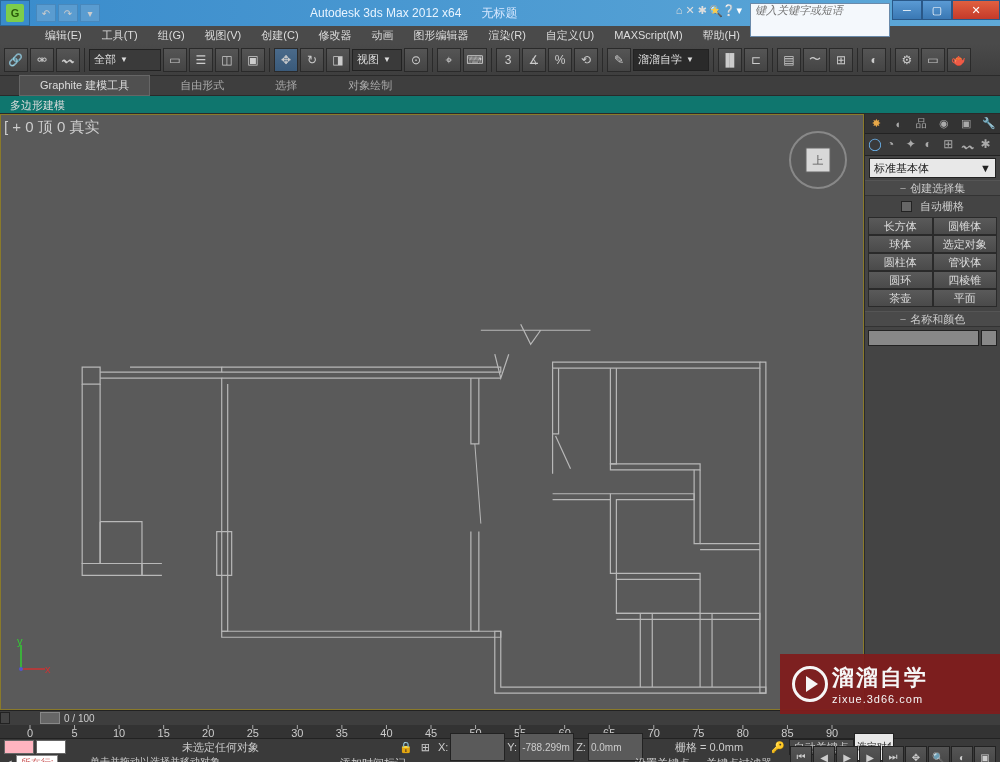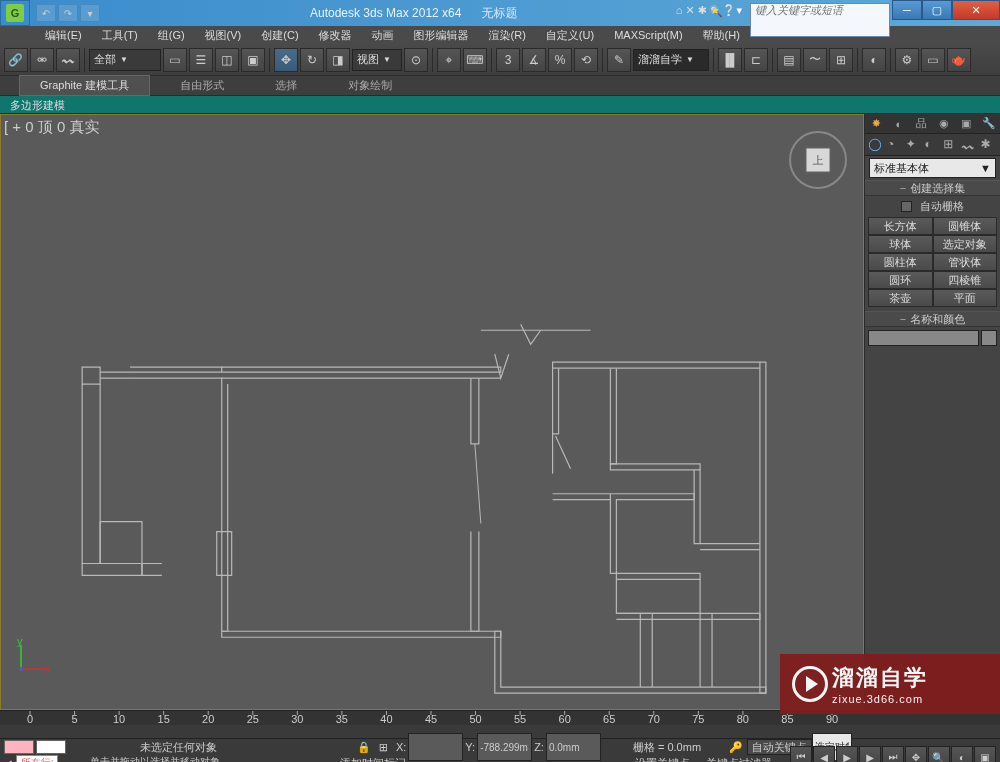--- a/index.html
+++ b/index.html
@@ -80,21 +80,21 @@
 .auto-key-btn { padding: 0 4px; height: 16px; background: #4a4a4a; border: 1px solid #222; color: #ccc; }
 
 
 .watermark { position: absolute; right: 0; bottom: 48px; width: 220px; height: 60px; background: #7f1d1d; display: flex; align-items: center; padding: 0 12px; gap: 4px; opacity: 0.95; z-index: 10; }
 .wm-icon { width: 36px; height: 36px; border: 3px solid #fff; border-radius: 50%; display: flex; align-items: center; justify-content: center; }
 .wm-icon-inner { width: 0; height: 0; border-left: 12px solid #fff; border-top: 8px solid transparent; border-bottom: 8px solid transparent; margin-left: 3px; }
 .wm-text { color: #fff; display: flex; flex-direction: column; }
 .wm-title { font-size: 22px; font-weight: bold; letter-spacing: 2px; }
 .wm-sub { font-size: 11px; letter-spacing: 1px; }
 
-.prompt-text { margin-left: 74px; }
+.prompt-text { margin-left: 116px; }
 .lower-prompt { position: absolute; bottom: 1px; left: 90px; color: #ccc; font-size: 10px; }
 .status-row2 { height: 16px; display:flex; align-items:center; }
 .row-label { color:#cc5a5a; background:#fff; border:1px solid #888; padding:0 4px; margin-left:4px; font-size:10px; }
 </style>
 </head>
 <body>
 
 <div class="win-titlebar">
   <div class="app-icon">
       <div class="app-icon-inner">G</div>
@@ -314,20 +314,25 @@
         <span>名称和颜色</span>
       </div>
     <div class="name-input-row">
       <div class="name-input"></div>
       <div class="color-swatch"></div>
     </div>
   </div>
 </div>
 
 <div class="timeline-area">
+  <div class="time-slider-row">
+    <div style="width:10px;height:12px;background:#444;border:1px solid #222"></div>
+    <div class="time-thumb"></div>
+    <div class="frame-label">0 / 100</div>
+  </div>
   <div class="time-ruler">
     <svg width="100%" height="14" id="ruler-svg">
         <line x1="30" x2="30" y1="0" y2="4" stroke="#aaa"></line>
         <text x="30" y="12" fill="#ccc" font-size="9" text-anchor="middle">0</text>
         <line x1="74.55555555555556" x2="74.55555555555556" y1="0" y2="4" stroke="#aaa"></line>
         <text x="74.55555555555556" y="12" fill="#ccc" font-size="9" text-anchor="middle">5</text>
         <line x1="119.11111111111111" x2="119.11111111111111" y1="0" y2="4" stroke="#aaa"></line>
         <text x="119.11111111111111" y="12" fill="#ccc" font-size="9" text-anchor="middle">10</text>
         <line x1="163.66666666666666" x2="163.66666666666666" y1="0" y2="4" stroke="#aaa"></line>
         <text x="163.66666666666666" y="12" fill="#ccc" font-size="9" text-anchor="middle">15</text>

